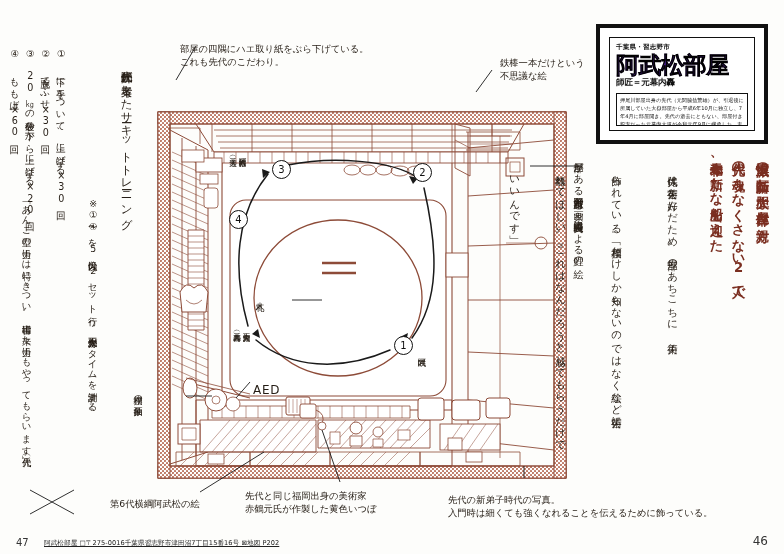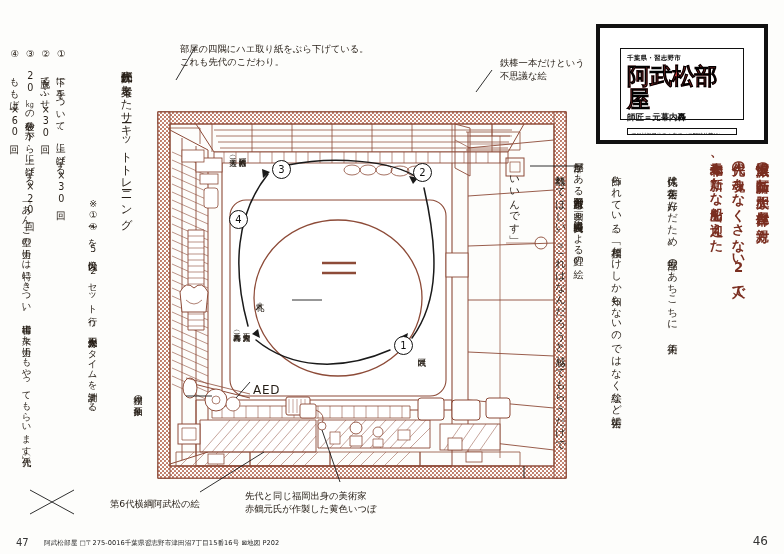--- a/index.html
+++ b/index.html
@@ -17,29 +17,29 @@
     line-height:1.18;white-space:pre;letter-spacing:.02em;
   }
   .htext{white-space:pre;line-height:1.35;margin-top:8px;}
   .hand{font-family:"DejaVu Sans","Liberation Sans",sans-serif;color:#241c14;}
   .abs{position:absolute;}
 
   
   #title-card{
     left:596px;top:24px;width:172px;height:120px;
     background:#ffffff;border:4px solid #111;box-sizing:border-box;
-    padding:20px;
+    padding:9px;
   }
   #title-card .inner{
     border:1.5px solid #111;width:100%;height:100%;box-sizing:border-box;
     padding:5px 6px 4px 6px;display:flex;flex-direction:column;
   }
   #title-pref{font-size:6.5px;font-weight:bold;letter-spacing:.04em;color:#111;}
   #title-main{
-    font-size:23px;font-weight:bold;letter-spacing:-.02em;color:#ef4444;
+    font-size:23px;font-weight:bold;letter-spacing:-.02em;color:#4c1d95;
     line-height:1.02;margin:1px 0 0 0;
     font-family:"DejaVu Serif","Liberation Serif",serif;
     -webkit-text-stroke:.5px #000;
   }
   #title-sub{font-size:8.5px;font-weight:bold;color:#111;margin-top:1px;letter-spacing:-.01em;}
   #title-body-box{
     margin-top:4px;border:1.2px solid #111;flex:1;padding:3px 3px 2px 3px;
     box-sizing:border-box;overflow:hidden;
   }
   #title-body{font-size:5.1px;line-height:1.55;color:#111;letter-spacing:.01em;white-space:pre-wrap;}
@@ -89,21 +89,21 @@
   
   .lead-svg{position:absolute;left:0;top:0;width:784px;height:554px;pointer-events:none;}
 
   
   #footer{
     left:0;right:0;bottom:0;height:28px;border-top:0px;
     display:flex;align-items:center;
   }
   #pageno-left{position:absolute;left:16px;bottom:6px;font-size:10px;color:#333;}
   #pageno-right{position:absolute;right:16px;bottom:6px;font-size:12px;color:#333;}
-  #footer-addr{position:absolute;left:44px;bottom:6px;font-size:6.6px;color:#222;letter-spacing:.01em;}
+  #footer-addr{position:absolute;left:44px;bottom:6px;font-size:6.6px;color:#222;letter-spacing:.01em;text-decoration:underline;}
 
   
   .circnum{
     position:absolute;width:17px;height:17px;border:1.3px solid #111;border-radius:50%;
     display:flex;align-items:center;justify-content:center;
     font-size:10px;color:#111;background:#fff;font-family:"DejaVu Sans",sans-serif;
   }
   #cn1{left:394px;top:336px;}
   #cn2{left:413px;top:163px;}
   #cn3{left:272px;top:160px;}
@@ -471,20 +471,22 @@
   <div class="abs htext hand callout" id="cal-flypaper">部屋の四隅にハエ取り紙をぶら下げている。
 これも先代のこだわり。</div>
   <div class="abs htext hand callout" id="cal-tetsubo">鉄棒一本だけという
 不思議な絵</div>
   <div class="abs vtext hand callout" id="cal-kifuda">木札</div>
   <div class="abs vtext hand callout" id="cal-sumo-abst">相撲の抽象画</div>
   <div class="abs htext hand callout" id="cal-aed">AED</div>
   <div class="abs htext hand callout" id="cal-yokozuna">第6代横綱阿武松の絵</div>
   <div class="abs htext hand callout" id="cal-tsubo">先代と同じ福岡出身の美術家
 赤鶴元氏が作製した黄色いつぼ</div>
+  <div class="abs htext hand callout" id="cal-photo">先代の新弟子時代の写真。
+入門時は細くても強くなれることを伝えるために飾っている。</div>
   <div class="abs vtext hand callout" id="cal-onomatsu-oyakata">阿武松親方
 （元大道）</div>
   <div class="abs vtext hand callout" id="cal-shiranui-oyakata">不知火親方
 （元幕内轟）</div>
   <div class="abs vtext hand callout" id="cal-abi">阿武咲</div>
 
   <div class="circnum" id="cn1">1</div>
   <div class="circnum" id="cn2">2</div>
   <div class="circnum" id="cn3">3</div>
   <div class="circnum" id="cn4">4</div>

